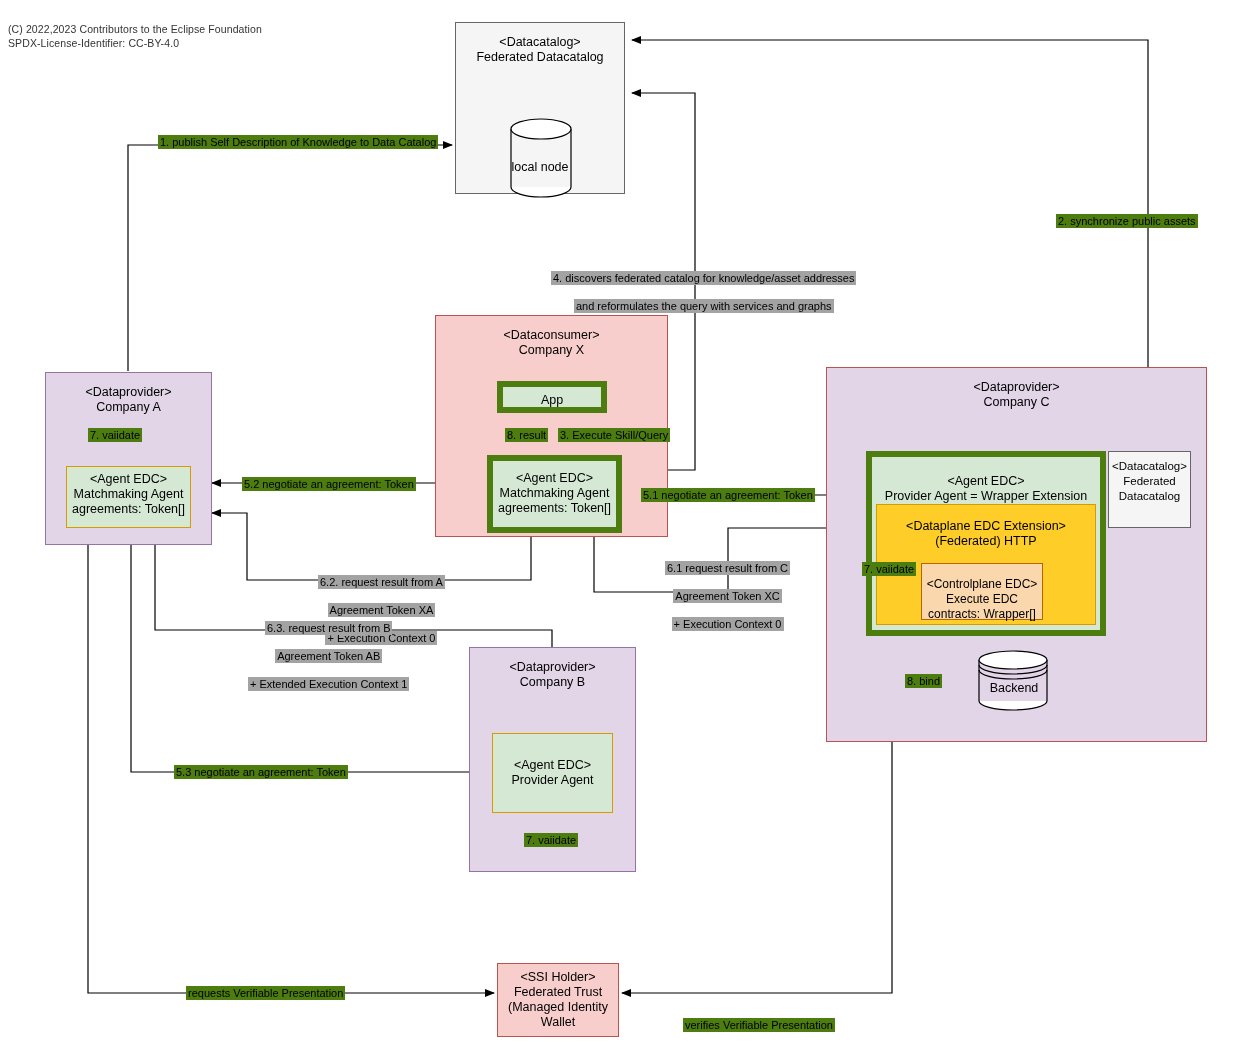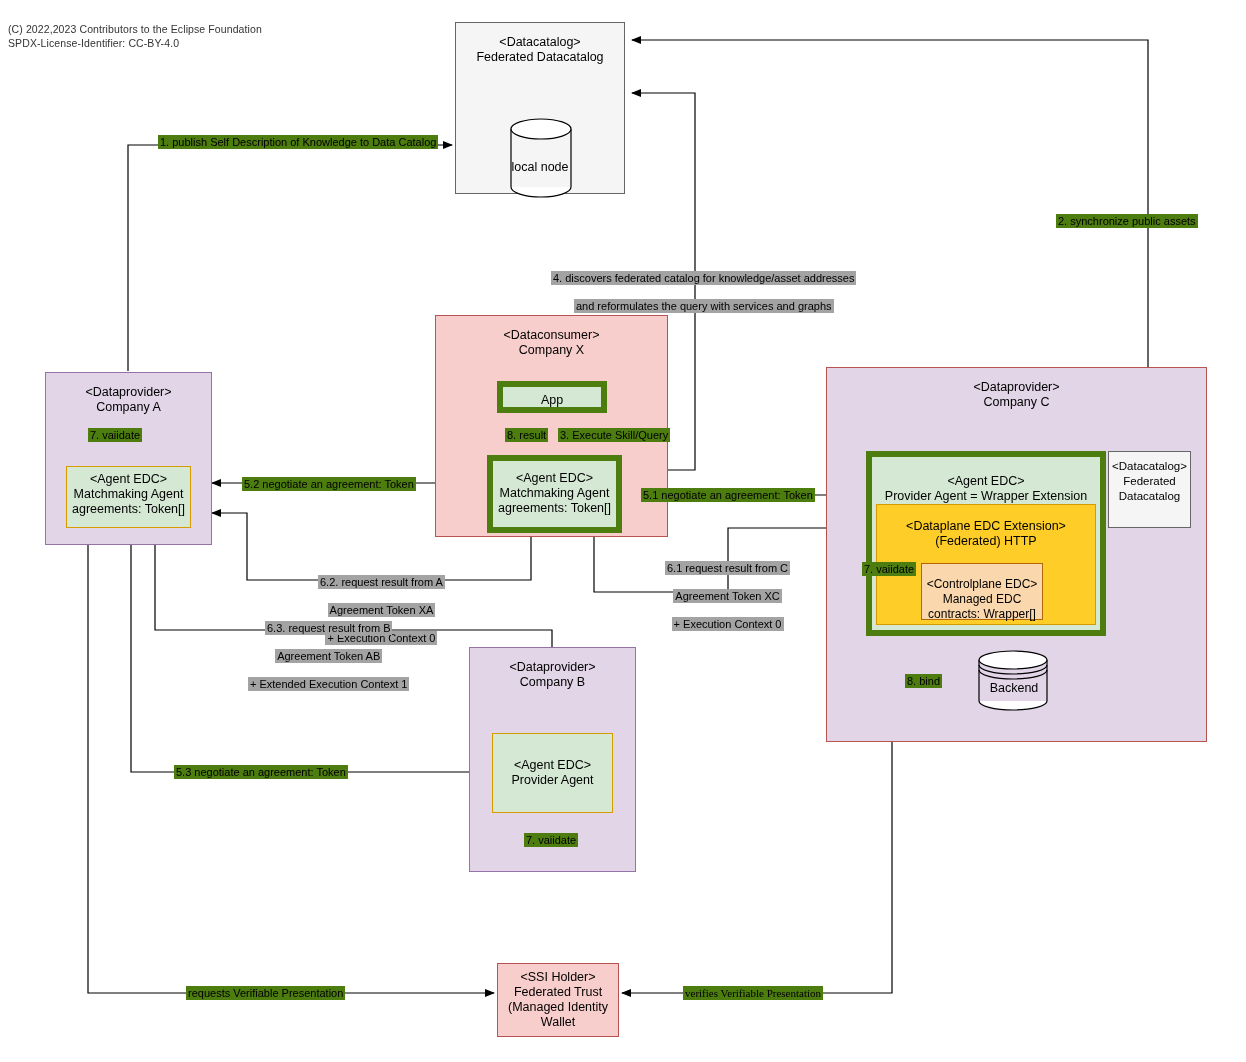--- a/index.html
+++ b/index.html
@@ -138,21 +138,21 @@
   <div class="node c-green" style="left:866px;top:451px;width:240px;height:185px;">
     <div class="lbl-head" style="padding-top:17px;">&lt;Agent EDC&gt;</div>
     <div class="lbl-line">Provider Agent = Wrapper Extension</div>
   </div>
   <div class="node c-yellow" style="left:876px;top:504px;width:220px;height:121px;">
     <div class="lbl-head" style="padding-top:14px;">&lt;Dataplane EDC Extension&gt;</div>
     <div class="lbl-line">(Federated) HTTP</div>
   </div>
   <div class="node c-peach" style="left:921px;top:563px;width:122px;height:57px;">
     <div class="lbl-head" style="padding-top:13px;font-size:12px;">&lt;Controlplane EDC&gt;</div>
-    <div class="lbl-line" style="font-size:12px;">Managed EDC</div>
+    <div class="lbl-line" style="font-size:12px;">Execute EDC</div>
     <div class="lbl-line" style="font-size:12px;">contracts: Wrapper[]</div>
   </div>
   <div class="node c-grey" style="left:1108px;top:451px;width:83px;height:77px;">
     <div class="lbl-head" style="padding-top:7px;font-size:11.5px;">&lt;Datacatalog&gt;</div>
     <div class="lbl-line" style="font-size:11.5px;">Federated</div>
     <div class="lbl-line" style="font-size:11.5px;">Datacatalog</div>
   </div>
 
   <div style="position:absolute;left:978px;top:650px;width:72px;height:62px;">
     <svg width="72" height="62">
@@ -208,15 +208,15 @@
     <span>+ Extended Execution Context 1</span>
   </div>
 
   <div class="elabel" style="left:88px;top:428px;">7. vaiidate</div>
   <div class="elabel" style="left:524px;top:833px;">7. vaiidate</div>
   <div class="elabel" style="left:862px;top:562px;">7. vaiidate</div>
 
   <div class="elabel" style="left:905px;top:674px;">8. bind</div>
 
   <div class="elabel" style="left:186px;top:986px;">requests Verifiable Presentation</div>
-  <div class="elabel" style="left:683px;top:986px;font-family:Liberation Serif, serif;">verifies Verifiable Presentation</div>
+  <div class="elabel" style="left:683px;top:1018px;">verifies Verifiable Presentation</div>
 
 </div>
 
 </body></html>

